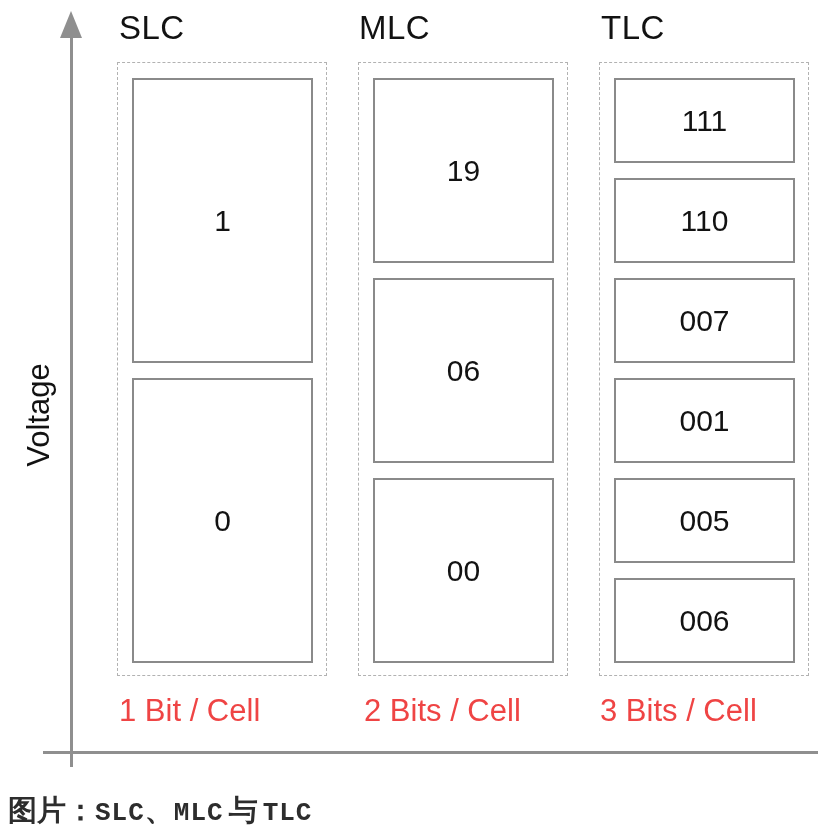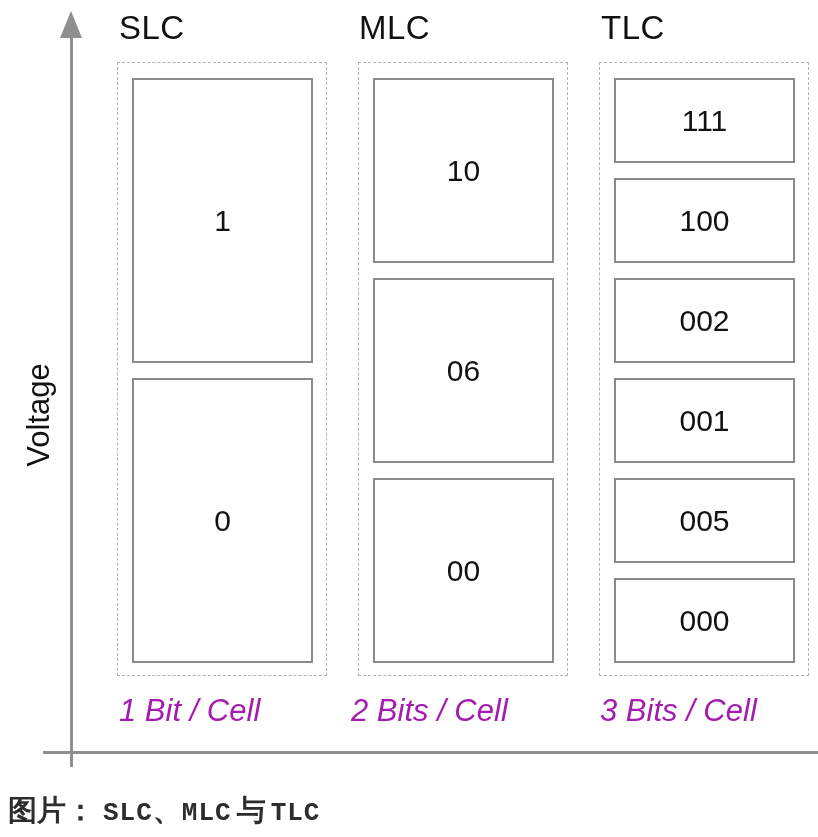--- a/index.html
+++ b/index.html
@@ -56,37 +56,37 @@
     flex:1 1 0;
     border:2px solid #8a8a8a;
     background:#ffffff;
     display:flex;align-items:center;justify-content:center;
     font-size:30px;color:#121212;
     min-height:0;
   }
 
   
   .col-caption{
-    position:absolute;top:693px;font-size:31px;line-height:36px;color:#a21caf;font-style:italic;
+    position:absolute;top:693px;font-size:31px;line-height:36px;color:#ef4444;
   }
-  .cap-1{left:119px}.cap-2{left:351px}.cap-3{left:600px}
+  .cap-1{left:119px}.cap-2{left:364px}.cap-3{left:600px}
 
   
   .fig-caption{
     position:absolute;left:8px;top:791px;
     font-size:29px;line-height:38px;font-weight:bold;color:#2d2d2d;
     white-space:nowrap;
   }
   .fig-caption .latin{
     font-family:"Liberation Mono","DejaVu Sans Mono",monospace;
     font-size:26px;letter-spacing:1px;font-weight:bold;
   }
   .fig-caption .cjk{font-weight:bold;}
   .fig-caption .conj{margin:0 5px;}
-  .fig-caption .prefix{margin-right:8px;}
+  .fig-caption .prefix{}
 </style>
 </head>
 <body>
 
 <div class="canvas">
 
   <div class="y-axis-arrowhead"></div>
   <div class="y-axis-line"></div>
   <div class="x-axis-line"></div>
   <div class="y-axis-label">Voltage</div>
@@ -99,48 +99,48 @@
     <div class="cell">
         <span>1</span>
       </div>
     <div class="cell">
         <span>0</span>
       </div>
   </div>
 
   <div class="colbox colbox-2">
     <div class="cell">
-        <span>10</span>
+        <span>19</span>
       </div>
     <div class="cell">
         <span>06</span>
       </div>
     <div class="cell">
         <span>00</span>
       </div>
   </div>
 
   <div class="colbox colbox-3">
     <div class="cell">
         <span>111</span>
       </div>
     <div class="cell">
-        <span>100</span>
+        <span>110</span>
       </div>
     <div class="cell">
-        <span>002</span>
+        <span>007</span>
       </div>
     <div class="cell">
         <span>001</span>
       </div>
     <div class="cell">
         <span>005</span>
       </div>
     <div class="cell">
-        <span>000</span>
+        <span>006</span>
       </div>
   </div>
 
   <div class="col-caption cap-1">1 Bit / Cell</div>
   <div class="col-caption cap-2">2 Bits / Cell</div>
   <div class="col-caption cap-3">3 Bits / Cell</div>
 
   <div class="fig-caption">
     <span class="cjk prefix">图片：</span><span class="latin">SLC</span><span class="cjk">、</span><span class="latin">MLC</span><span class="cjk conj">与</span><span class="latin">TLC</span>
   </div>

